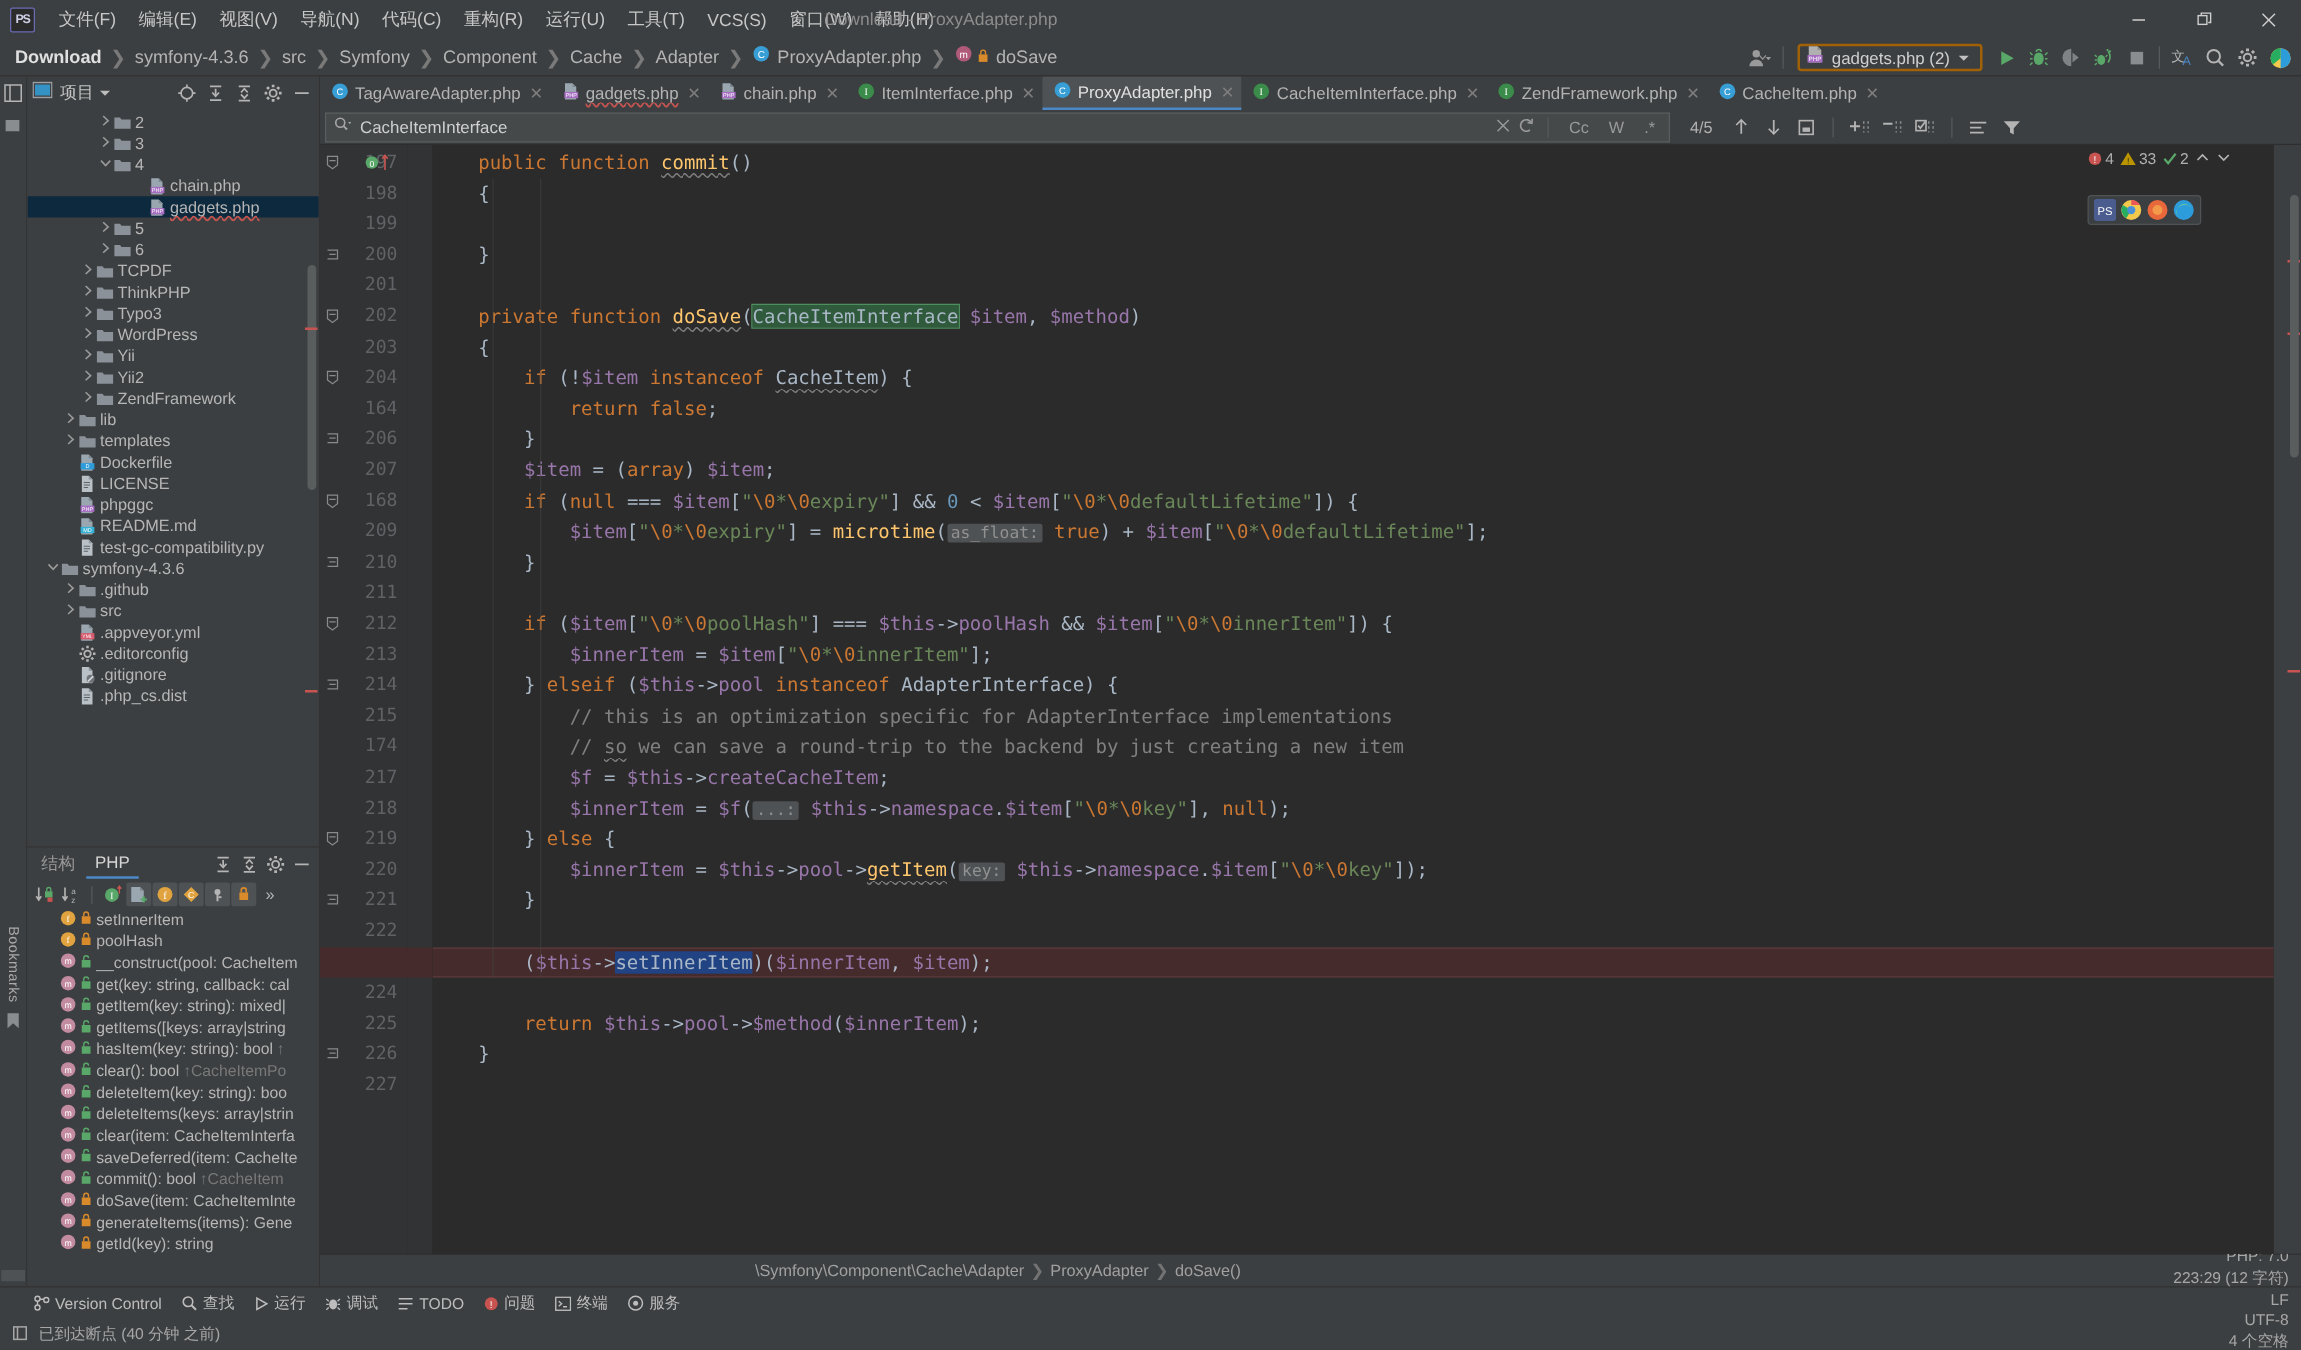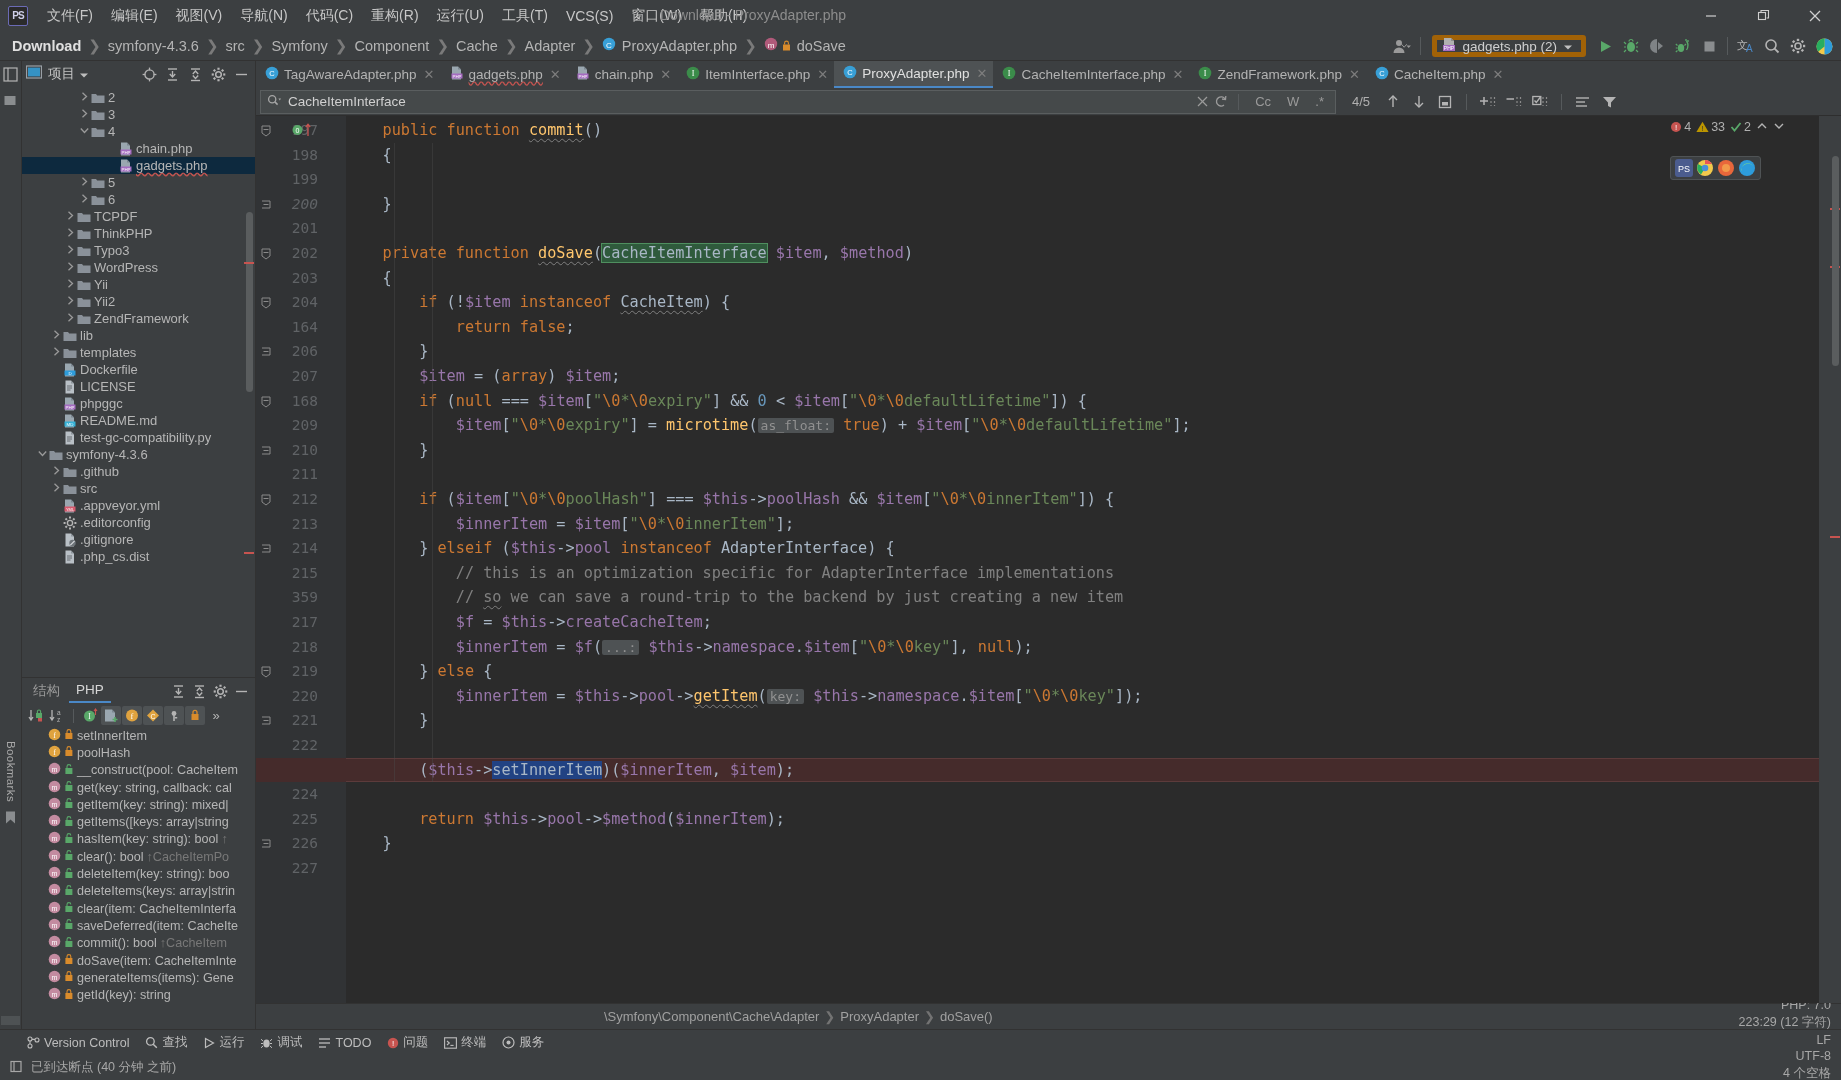--- a/index.html
+++ b/index.html
@@ -39,21 +39,21 @@
     height: 30px; background: #3c3f41; display: flex; align-items: center;
     flex: 0 0 30px; border-bottom: 1px solid #323232; position: relative;
   }
   .crumbs { display: flex; align-items: center; margin-left: 10px; }
   .crumb { font-size: 14.5px; color: #b4b4b4; padding: 0 2px; white-space: nowrap; }
   .crumb.bold { color: #e0e0e0; font-weight: bold; }
   .crumb-sep { color: #7a7a7a; font-size: 15px; padding: 0 5px; }
   .nav-right { position: absolute; right: 4px; top: 0; height: 30px; display: flex; align-items: center; }
   .runcfg {
     display: flex; align-items: center; gap: 6px; height: 22px;
-    border: 5px solid #a16207; border-radius: 3px; padding: 0 8px 0 5px; margin: 0 6px;
+    border: 2px solid #a16207; border-radius: 3px; padding: 0 8px 0 5px; margin: 0 6px;
     background: #3c3f41;
   }
   .runcfg-label { font-size: 13.5px; color: #cfcfcf; white-space: nowrap; }
   .icon-btn { width: 26px; height: 26px; display: flex; align-items: center; justify-content: center; }
   .vsep { width: 1px; height: 18px; background: #565a5c; margin: 0 5px; }
 
   
   .body { flex: 1 1 auto; display: flex; min-height: 0; }
 
   
@@ -1281,37 +1281,37 @@
       <div class="codewrap">
         <div class="gutter" id="gutter">
             <div class="ln" style="top: 2px;">197</div>
             <div style="position: absolute; left: 36px; top: 7px;"><svg width="22" height="14">
                 <circle cx="5.5" cy="7" r="5" fill="#59a869"></circle>
                 <text x="5.5" y="10.3" font-size="7" fill="#fff" text-anchor="middle" font-family="Liberation Sans">0</text>
                 <path d="M16 13 V2 M13.8 4 L16 1.2 L18.2 4" stroke="#c75450" stroke-width="1.3" fill="none"></path>
               </svg></div>
             <div class="ln" style="top: 26.6px;">198</div>
             <div class="ln" style="top: 51.2px;">199</div>
-            <div class="ln" style="top: 75.8px; font-style: italic;">200</div>
+            <div class="ln" style="top: 75.8px;">200</div>
             <div class="ln" style="top: 100.4px;">201</div>
             <div class="ln" style="top: 125px;">202</div>
             <div class="ln" style="top: 149.6px;">203</div>
             <div class="ln" style="top: 174.2px;">204</div>
             <div class="ln" style="top: 198.8px;">164</div>
             <div class="ln" style="top: 223.4px;">206</div>
             <div class="ln" style="top: 248px;">207</div>
             <div class="ln" style="top: 272.6px;">168</div>
             <div class="ln" style="top: 297.2px;">209</div>
             <div class="ln" style="top: 321.8px;">210</div>
             <div class="ln" style="top: 346.4px;">211</div>
             <div class="ln" style="top: 371px;">212</div>
             <div class="ln" style="top: 395.6px;">213</div>
             <div class="ln" style="top: 420.2px;">214</div>
             <div class="ln" style="top: 444.8px;">215</div>
-            <div class="ln" style="top: 469.4px;">359</div>
+            <div class="ln" style="top: 469.4px;">174</div>
             <div class="ln" style="top: 494px;">217</div>
             <div class="ln" style="top: 518.6px;">218</div>
             <div class="ln" style="top: 543.2px;">219</div>
             <div class="ln" style="top: 567.8px;">220</div>
             <div class="ln" style="top: 592.4px;">221</div>
             <div class="ln" style="top: 617px;">222</div>
             <div style="position: absolute; left: 0px; right: 0px; height: 24.6px; top: 641.6px; background: rgb(69, 43, 43);"></div>
             <div class="ln" style="top: 641.6px; color: rgb(160, 160, 160);">223</div>
             <div style="position: absolute; left: 36px; top: 646.6px; width: 14px; height: 14px; border-radius: 50%; background: rgb(219, 92, 92);"></div>
             <div class="ln" style="top: 666.2px;">224</div>

